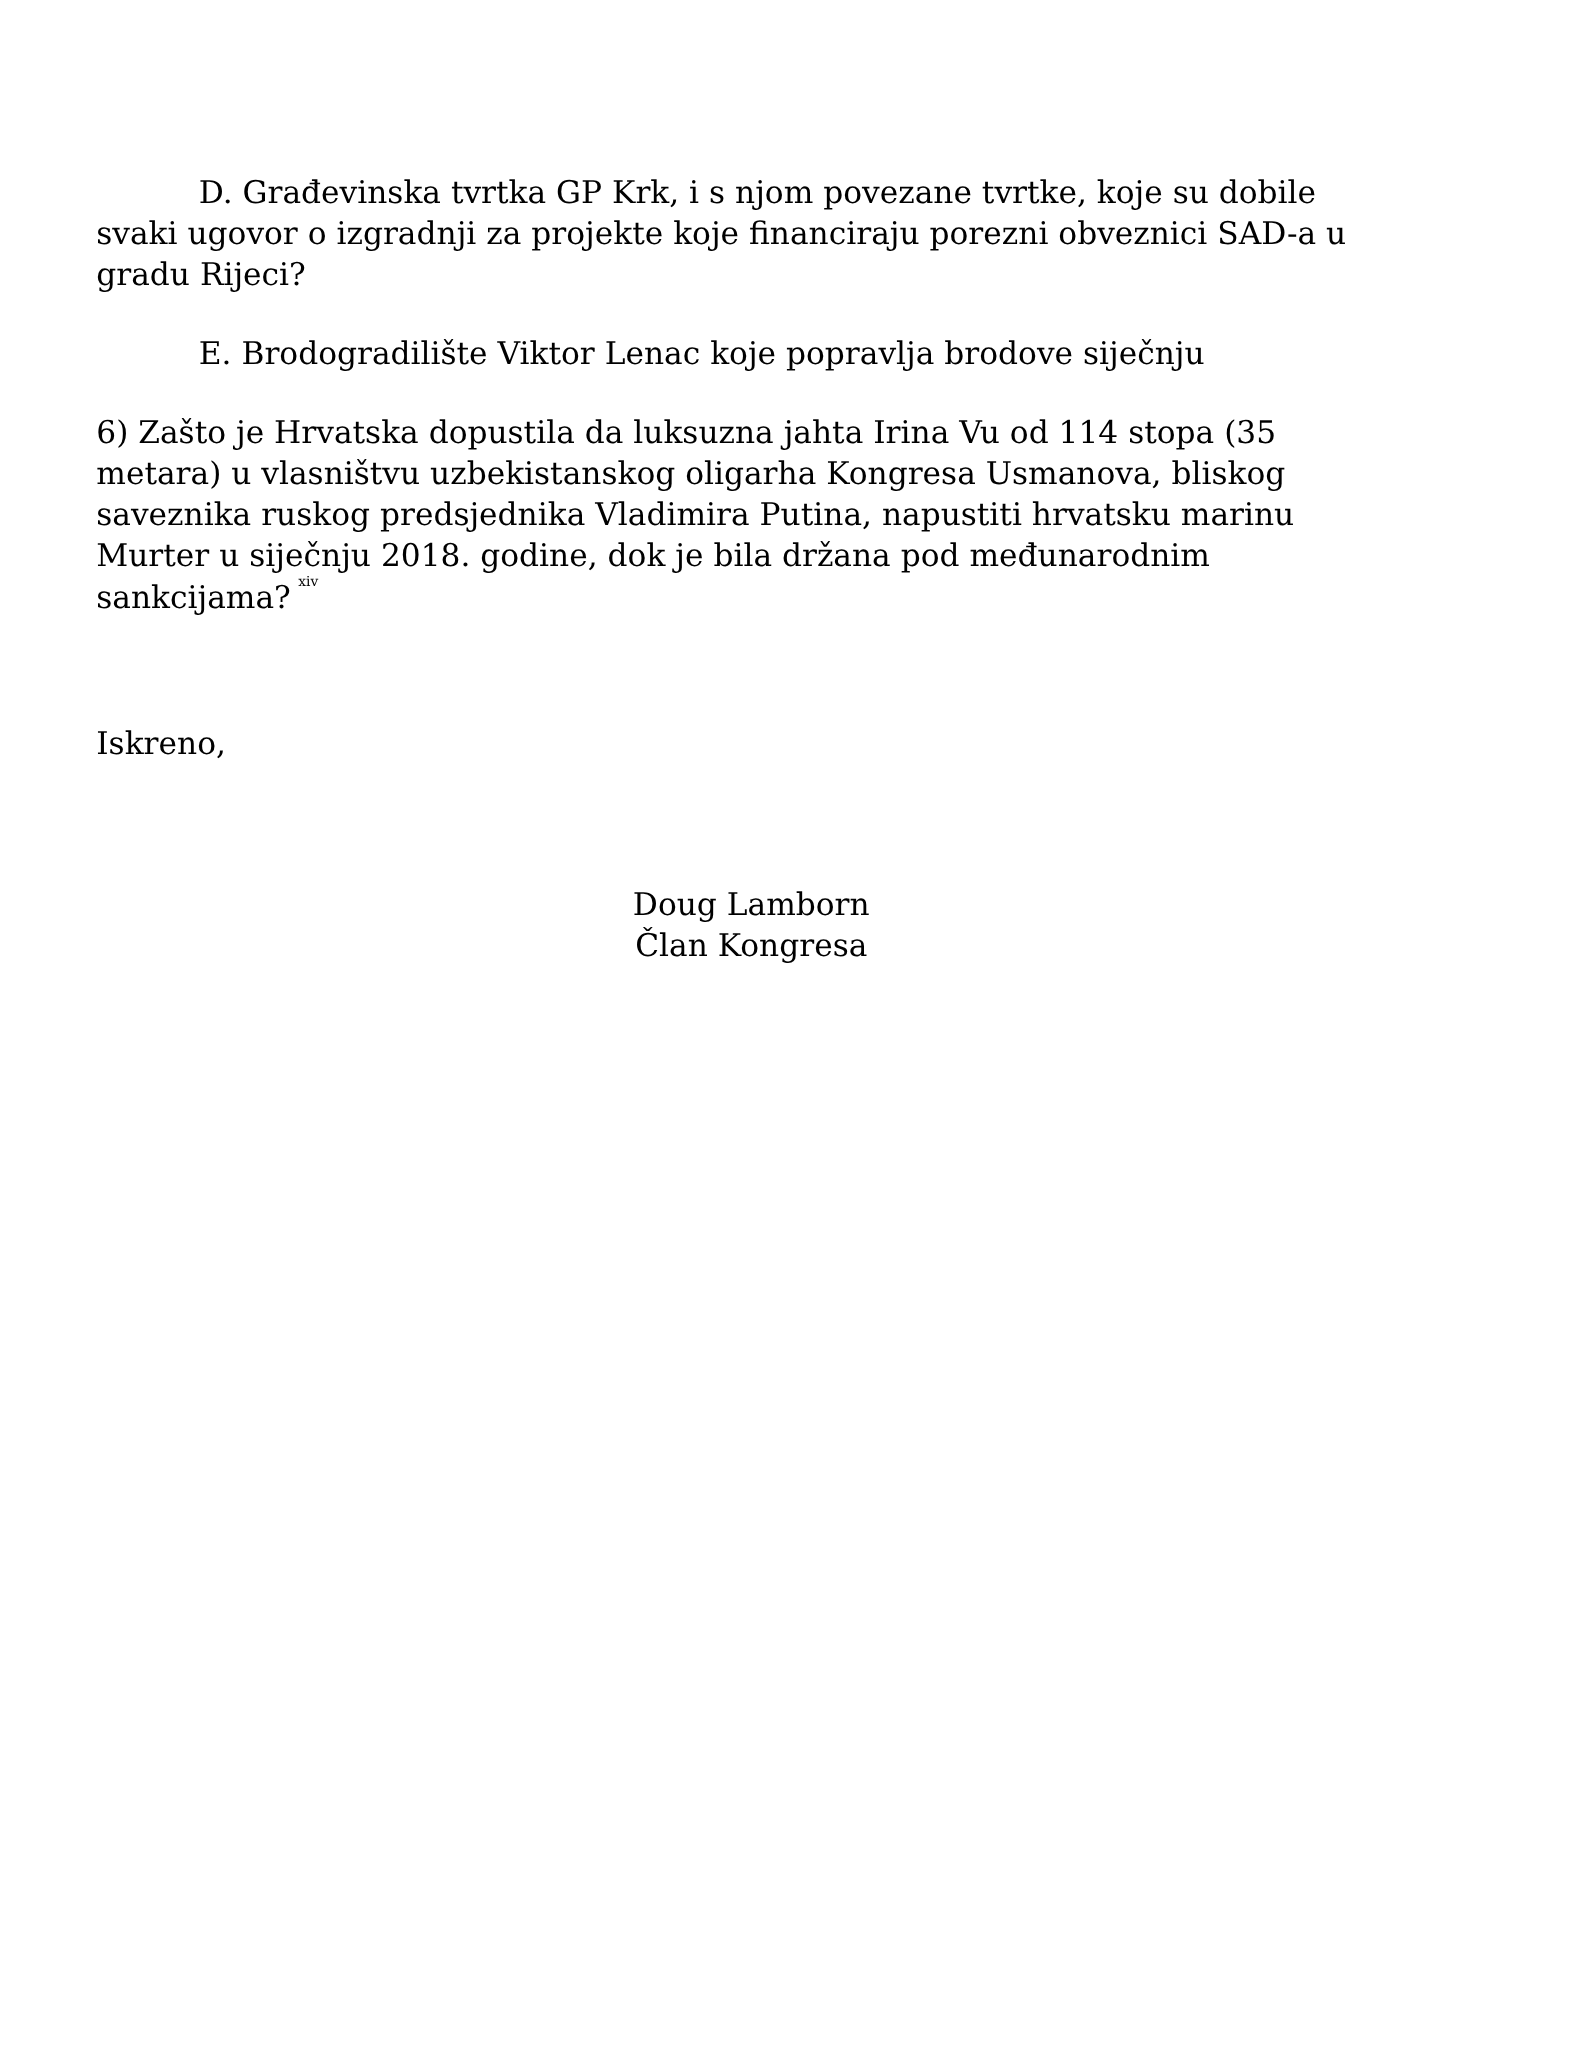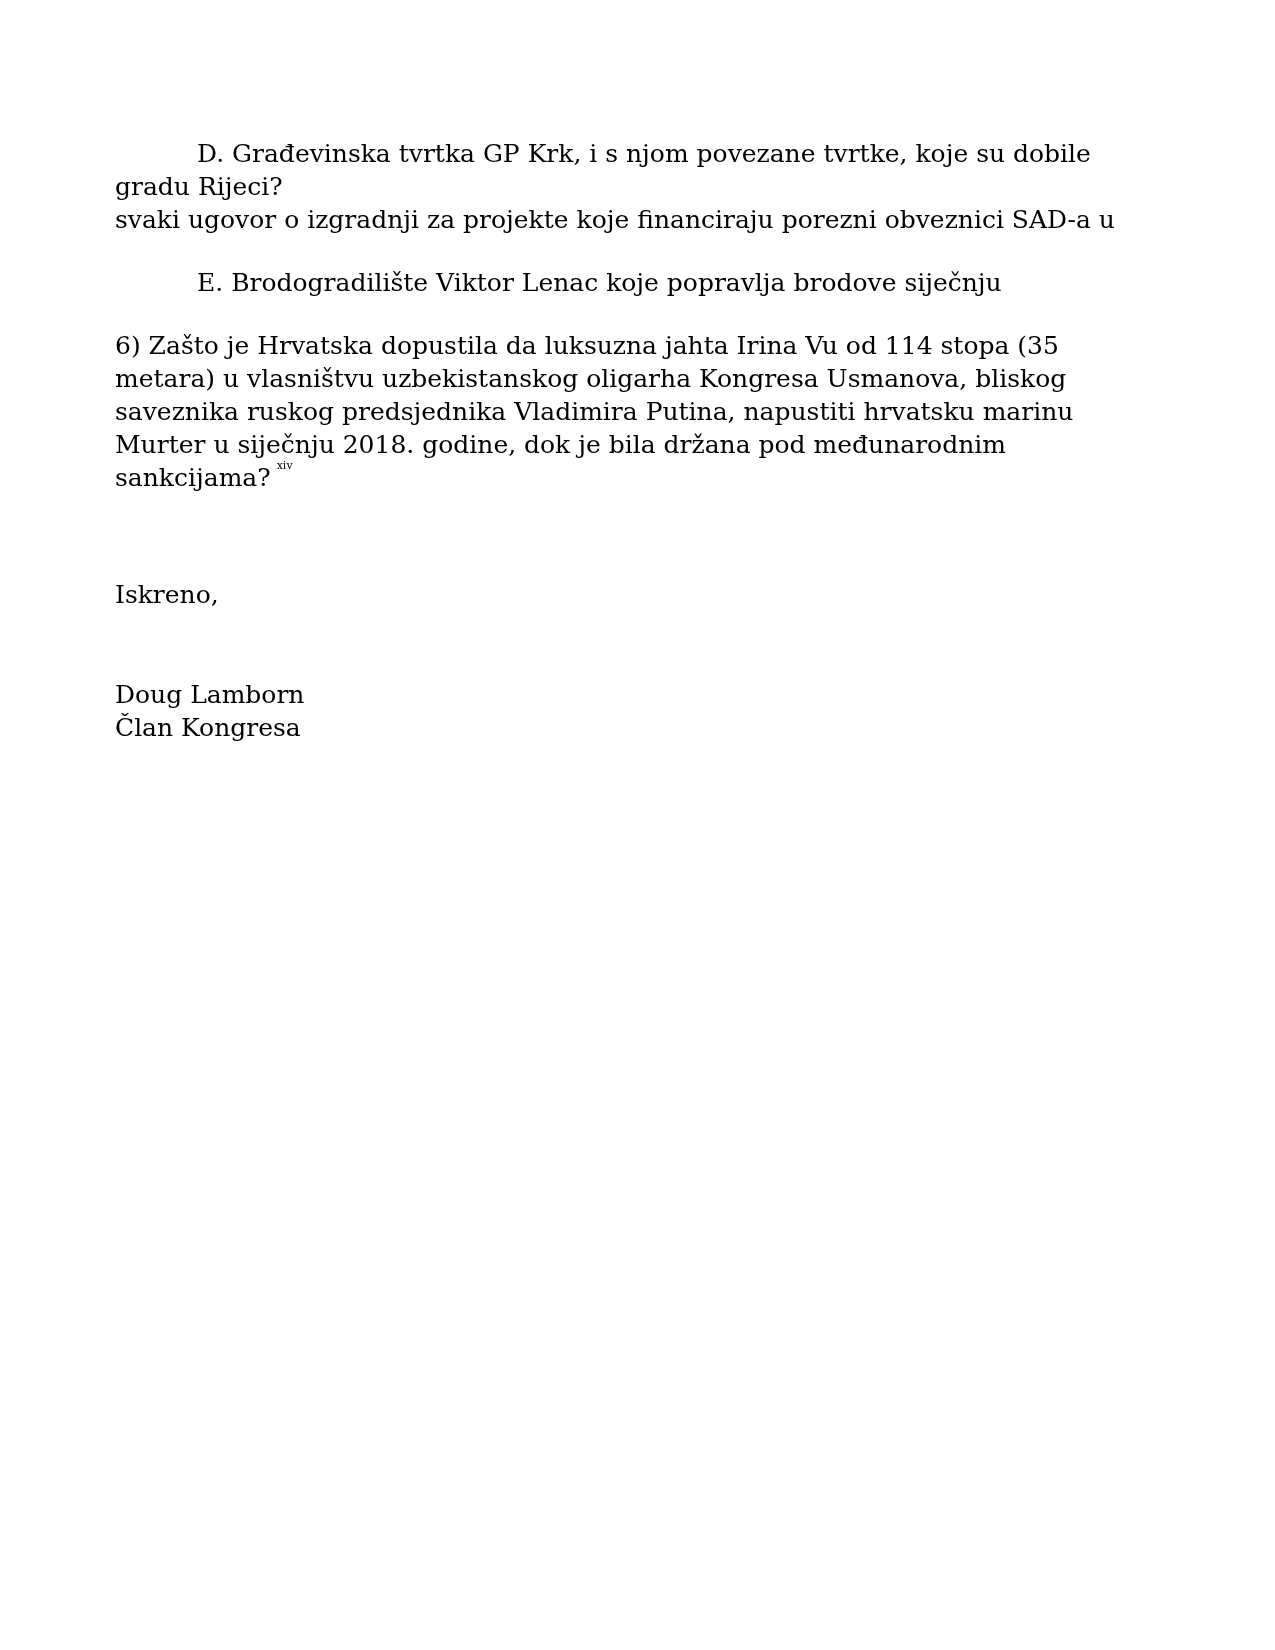--- a/index.html
+++ b/index.html
@@ -10,56 +10,57 @@
   .page {
     position: relative;
     width: 1275px;
     height: 1650px;
     background: #ffffff;
     color: #000000;
     font-family: "DejaVu Serif", serif;
     font-size: 25px;
     line-height: 33px;
     box-sizing: border-box;
-    padding: 137px 150px 0 115px;
+    padding: 137px 150px 0 77px;
     overflow: hidden;
   }
   .para {
     margin: 0 0 30px 0;
   }
   .line {
     white-space: nowrap;
   }
   .line.indent {
     padding-left: 82px;
   }
   .closing {
     margin-top: 84px;
   }
   .signature {
-    margin-top: 67px;
+    margin-top: 96px;
+    text-align: center;
   }
   sup.endnote {
     font-size: 11px;
     line-height: 0;
     position: relative;
     top: -8px;
     margin-left: 6px;
     white-space: nowrap;
   }
 </style>
 </head>
 <body>
 
 <div class="page">
 
   <div class="para">
     <div class="line indent">D. Građevinska tvrtka GP Krk, i s njom povezane tvrtke, koje su dobile</div>
+    <div class="line">svaki ugovor o izgradnji za projekte koje financiraju porezni obveznici SAD-a u</div>
     <div class="line">gradu Rijeci?</div>
-    <div class="line">svaki ugovor o izgradnji za projekte koje financiraju porezni obveznici SAD-a u</div>
   </div>
 
   <div class="para">
     <div class="line indent">E. Brodogradilište Viktor Lenac koje popravlja brodove siječnju</div>
   </div>
 
   <div class="para">
     <div class="line">6) Zašto je Hrvatska dopustila da luksuzna jahta Irina Vu od 114 stopa (35</div>
     <div class="line">metara) u vlasništvu uzbekistanskog oligarha Kongresa Usmanova, bliskog</div>
     <div class="line">saveznika ruskog predsjednika Vladimira Putina, napustiti hrvatsku marinu</div>

